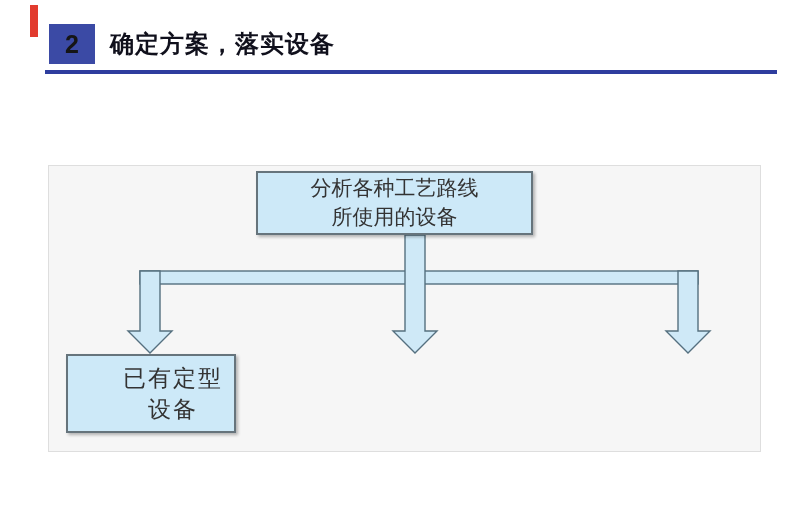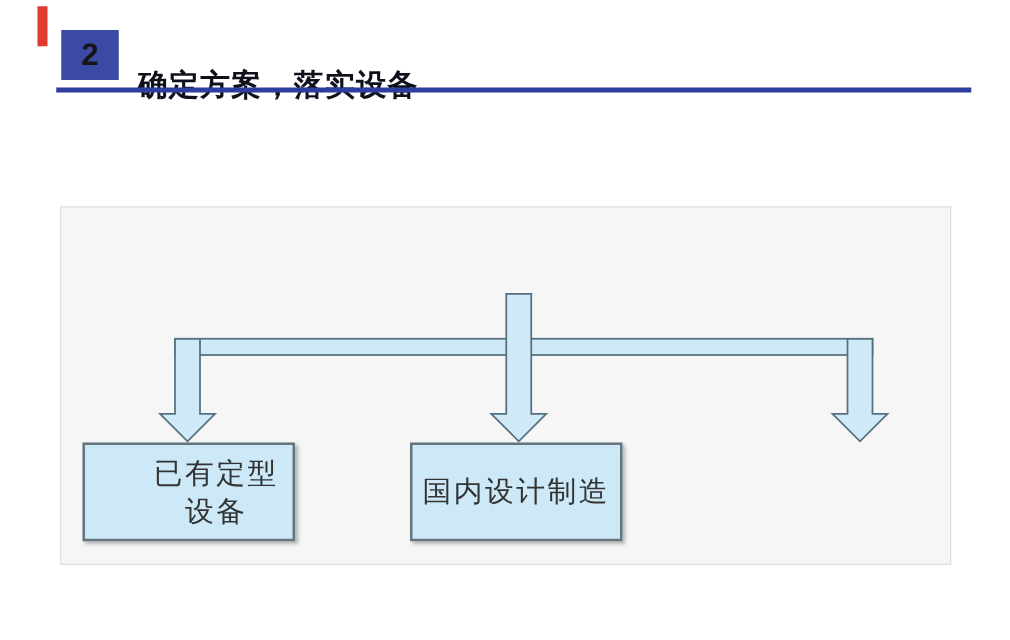--- a/index.html
+++ b/index.html
@@ -36,21 +36,20 @@
     background:var(--primary-blue);
     display:flex;align-items:center;justify-content:center;
     font-size:25px;font-weight:bold;color:#151515;
   }
   .page-title{
     position:absolute;left:110px;top:28px;
     font-size:24px;font-weight:bold;
     color:var(--title-color);
     letter-spacing:1px;
     white-space:nowrap;
-    margin-top:24px;
   }
   .title-underline{
     position:absolute;left:45px;top:70px;
     width:732px;height:4px;
     background:var(--underline-blue);
   }
   
   .panel{
     position:absolute;left:48px;top:165px;
     width:713px;height:287px;
@@ -106,18 +105,19 @@
 
       <rect class="flow" x="91" y="105" width="558" height="13"></rect>
 
       <polygon class="flow" points="356,69 376,69 376,165 388,165 366,187 344,165 356,165"></polygon>
 
       <polygon class="flow" points="91,105 111,105 111,165 123,165 101,187 79,165 91,165"></polygon>
 
       <polygon class="flow" points="629,105 649,105 649,165 661,165 639,187 617,165 629,165"></polygon>
     </svg>
 
+    <div class="node node-root">分析各种工艺路线
+所使用的设备</div>
 
     <div class="node node-leaf node-leaf-1">已有定型设备</div>
-    <div class="node node-leaf node-leaf-2">国内设计制造</div>
 
   </div>
 </div>
 
 </body></html>

